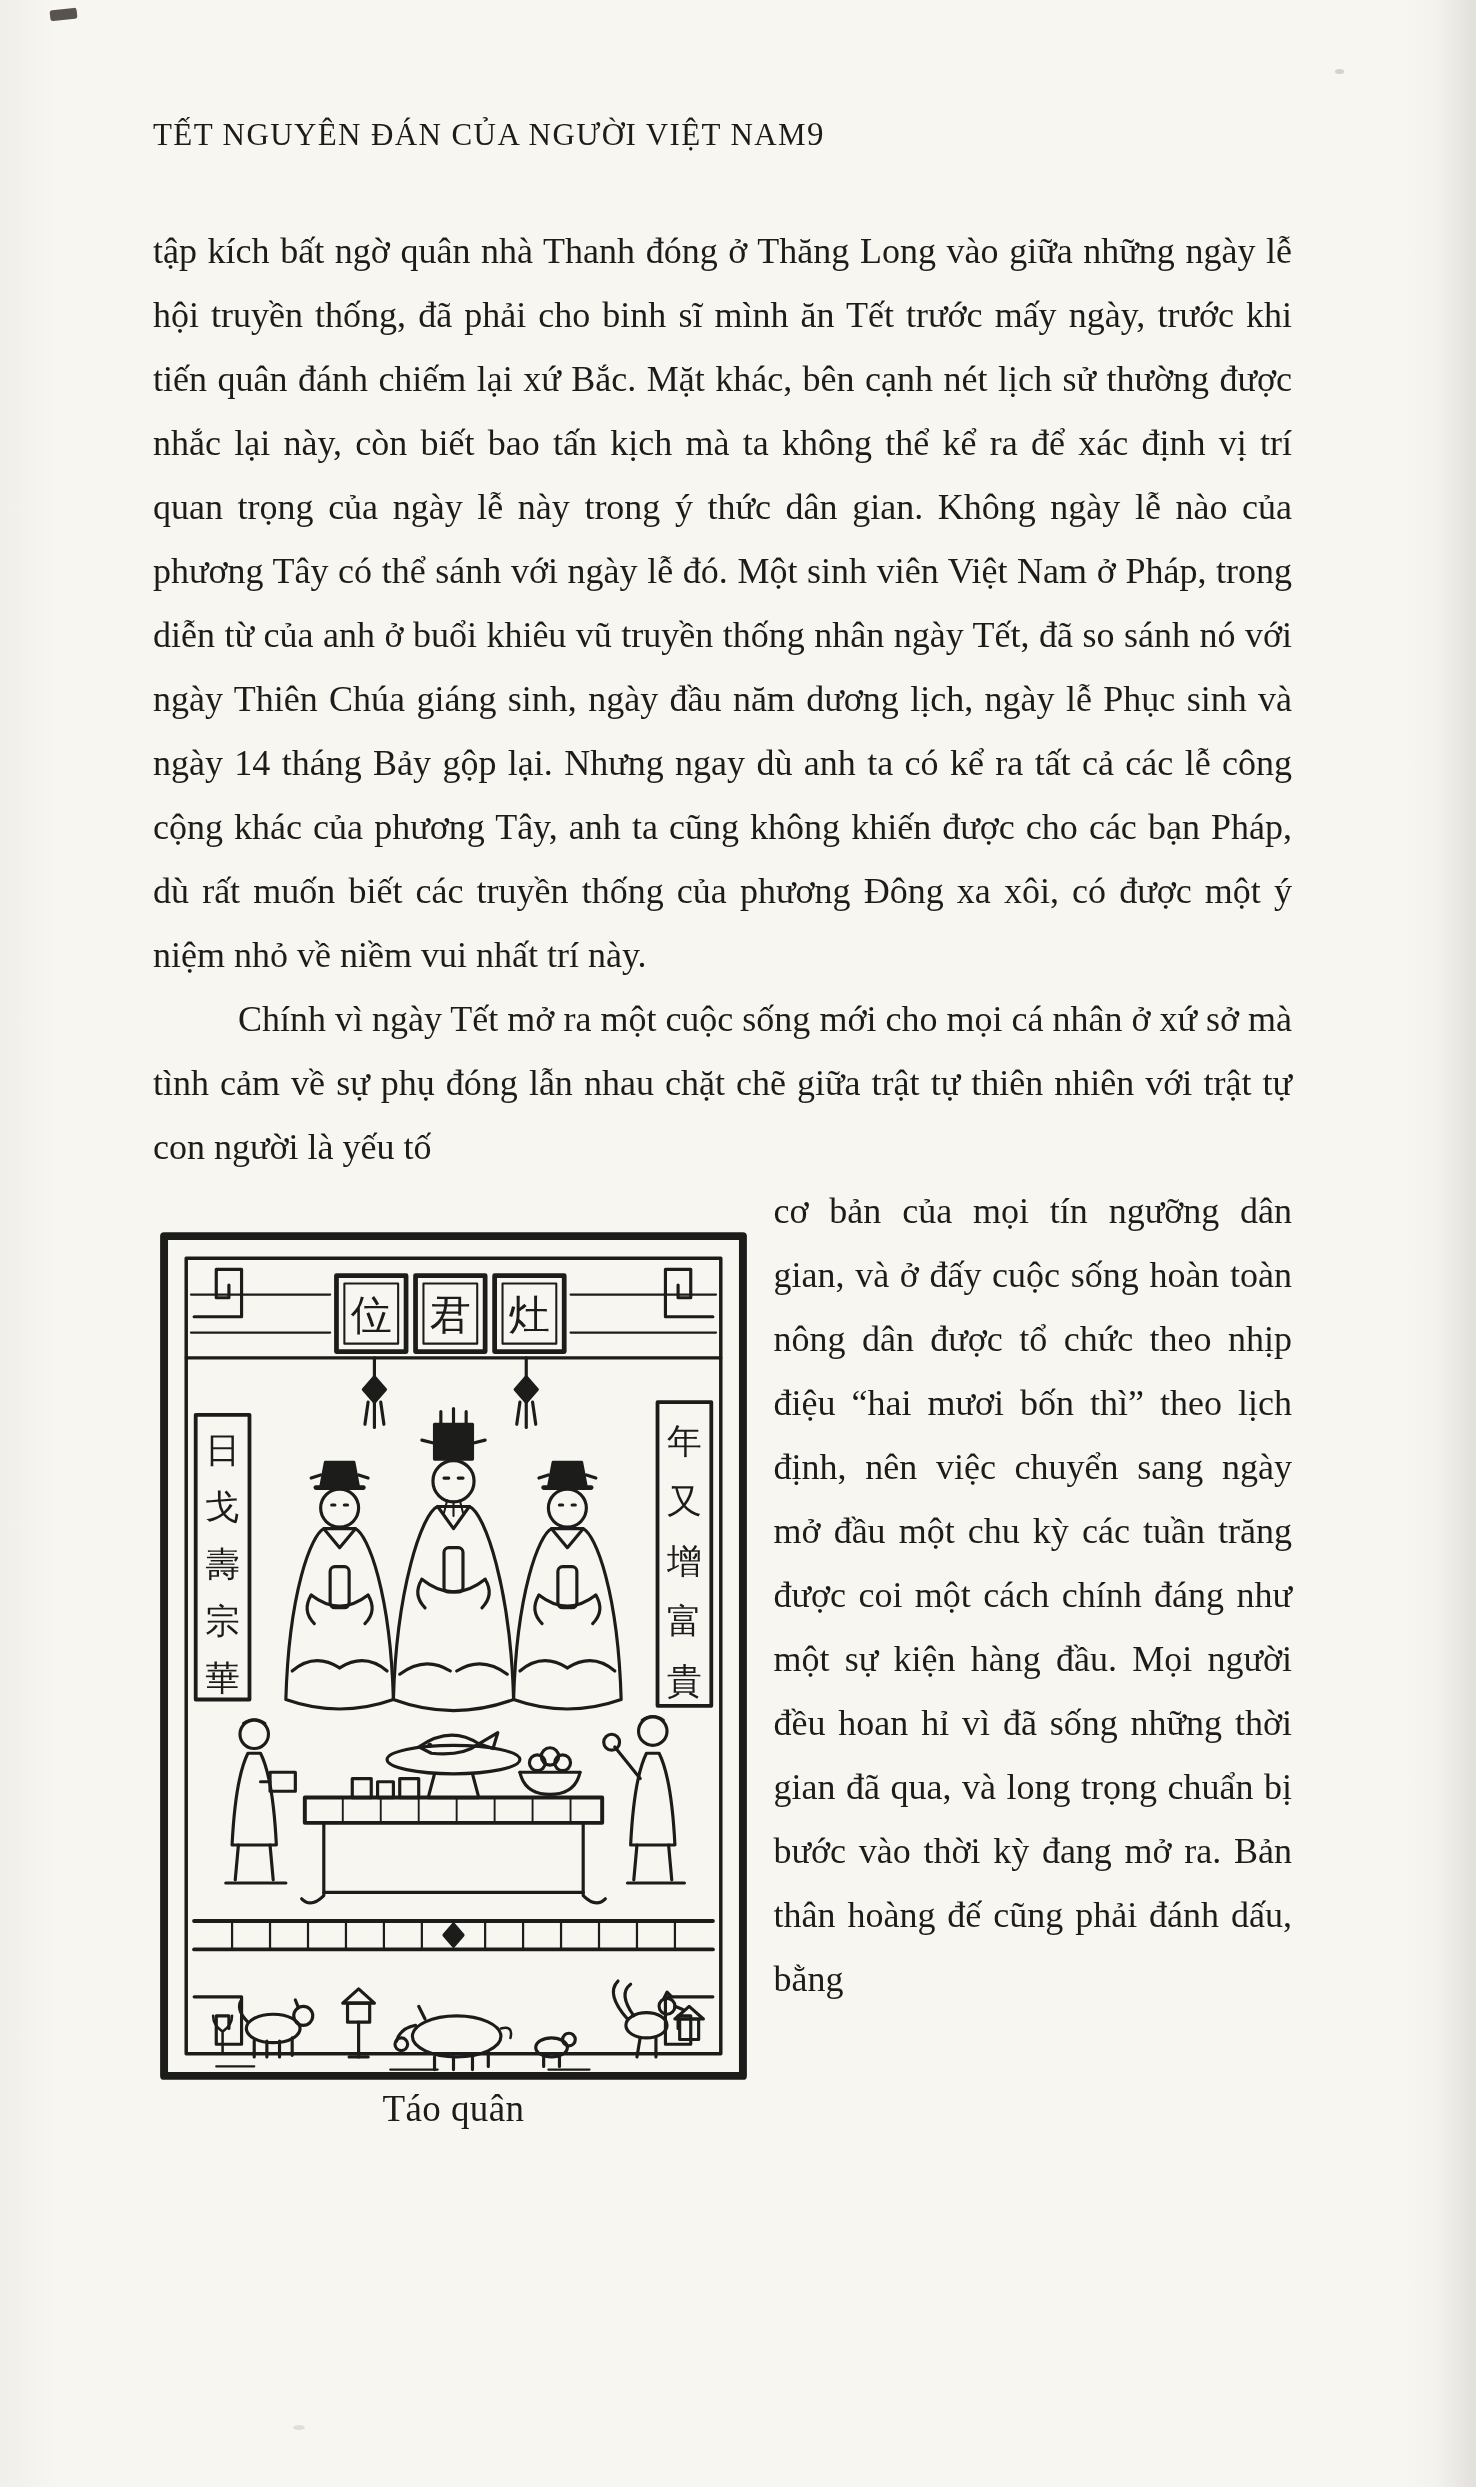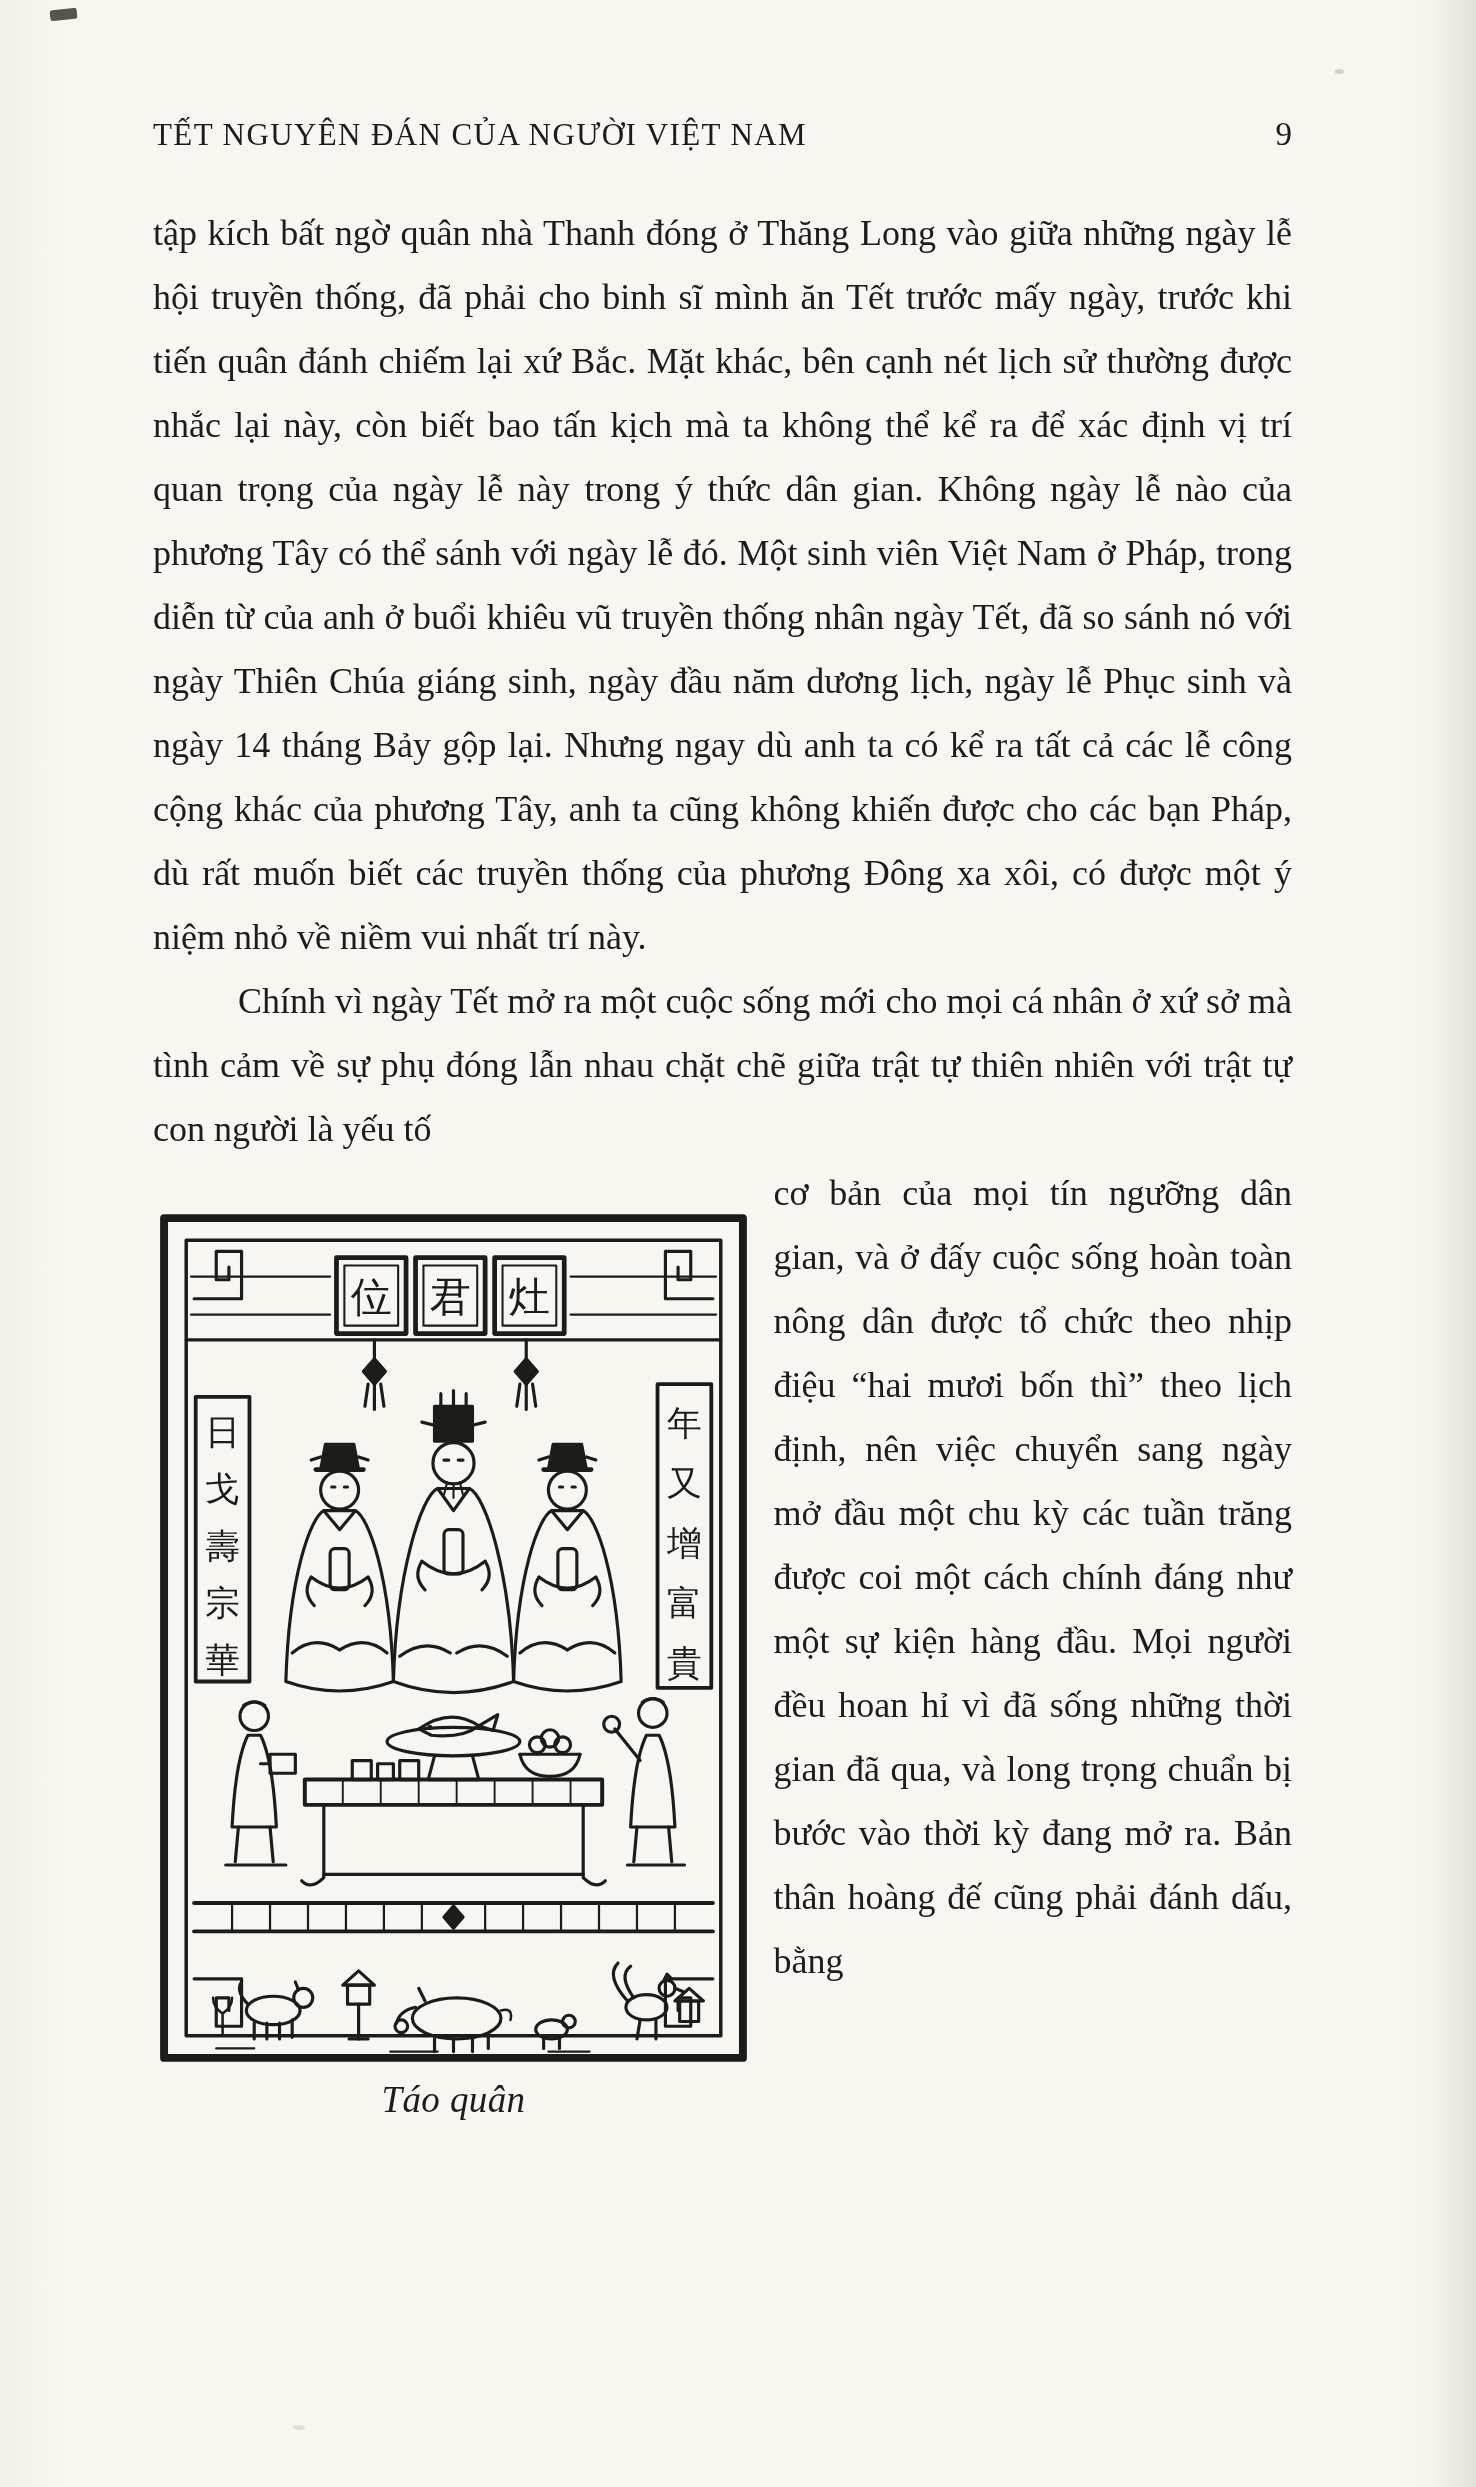--- a/index.html
+++ b/index.html
@@ -19,46 +19,43 @@
     pointer-events:none;
   }
   .content {
     position: absolute;
     left: 153px;
     top: 116px;
     width: 1139px;
   }
   .running-head {
     display: flex;
-    justify-content: space-between;
     align-items: baseline;
     font-size: 31px;
     letter-spacing: 1.4px;
-    margin-bottom: 48px;
+    margin-bottom: 66px;
   }
   .page-number { font-size: 33px; letter-spacing: 0; }
   .para {
     margin: 0;
     font-size: 36px;
     line-height: 64px;
     text-align: justify;
   }
   .p2-intro { text-indent: 85px; }
   .wrap-row { display: flex; align-items: flex-start; }
   .figure-wrap {
     flex: 0 0 601px;
     width: 601px;
     margin: 46px 19.5px 0 0;
   }
   .figure-wrap figure { margin: 0; }
   .caption {
-    font-style: italic;
     font-size: 37px;
     text-align: center;
-    margin-top: 9px;
     letter-spacing: 0.4px;
   }
   .col { flex: 1; }
   .woodcut-svg { display: block; }
   .cjk { font-family: "DejaVu Sans", sans-serif; fill: #1c1c1c; }
   .mark-a {
     position: absolute; left: 50px; top: 9px;
     width: 27px; height: 10.7px; background: #2f2b27; opacity: .8;
     border-radius: 2.7px; transform: rotate(-6deg);
   }

